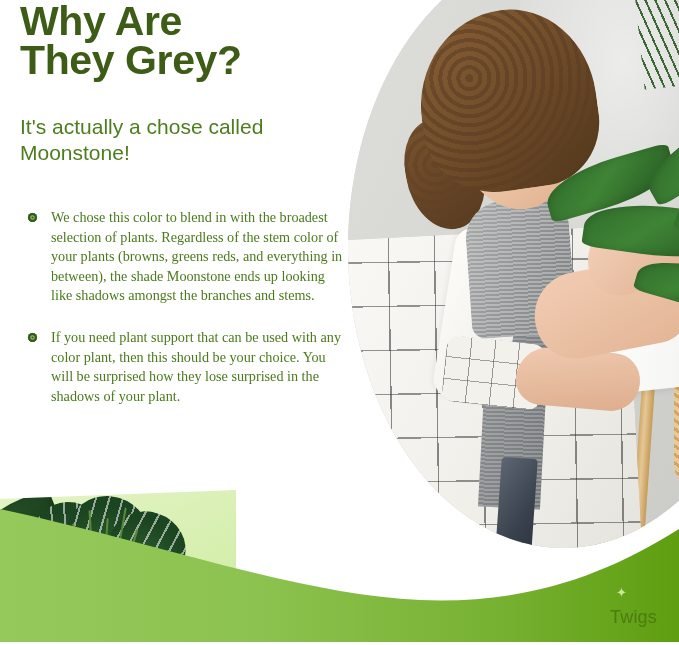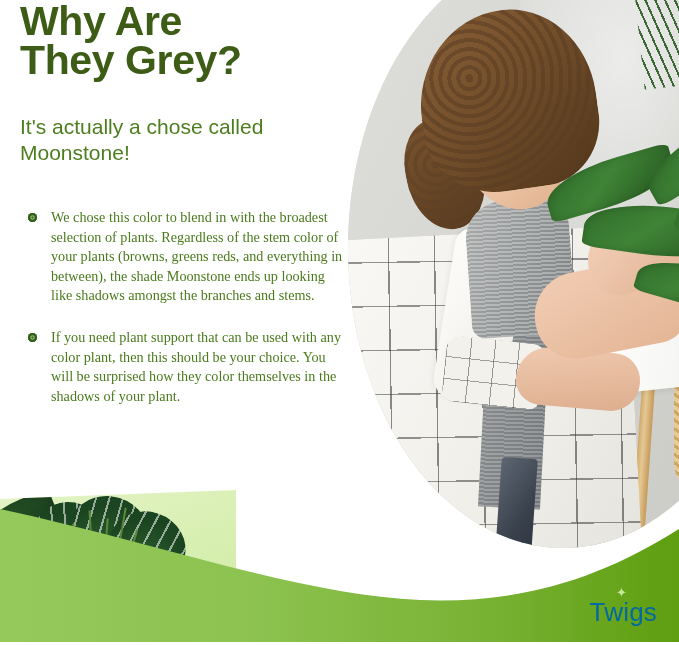--- a/index.html
+++ b/index.html
@@ -366,22 +366,22 @@
     border-radius: 2px;
   }
   .wave {
     position: absolute;
     left: 0; bottom: 0;
     width: 679px; height: 175px;
   }
   .brand {
     position: absolute;
     right: 22px; bottom: 14px;
-    font-size: 26px;
-    color: #0369a1;
+    font-size: 18px;
+    color: #4d7c0f;
     letter-spacing: 0.2px;
   }
   .brand-star {
     position: absolute;
     right: 52px; bottom: 44px;
     width: 11px; height: 11px;
     color: #c9e89a;
     font-size: 13px;
     line-height: 11px;
   }
@@ -440,21 +440,21 @@
 
   <div class="subhead">It's actually a chose called Moonstone!</div>
 
   <div class="bullets">
     <div class="bullet-row">
       <span class="bullet-dot"></span>
       <span class="bullet-text">We chose this color to blend in with the broadest selection of plants. Regardless of the stem color of your plants (browns, greens reds, and everything in between), the shade Moonstone ends up looking like shadows amongst the branches and stems.</span>
     </div>
     <div class="bullet-row">
       <span class="bullet-dot"></span>
-      <span class="bullet-text">If you need plant support that can be used with any color plant, then this should be your choice. You will be surprised how they color themselves in the shadows of your plant.</span>
+      <span class="bullet-text">If you need plant support that can be used with any color plant, then this should be your choice. You will be surprised how they lose surprised in the shadows of your plant.</span>
     </div>
   </div>
 
   <div class="footer-plants">
     <div class="fleaf" style="left:-34px;top:14px;width:96px;height:58px;transform:rotate(-22deg);border-radius:70% 12% 70% 12%;"></div>
     <div class="fleaf" style="left:-26px;top:60px;width:104px;height:54px;transform:rotate(14deg);border-radius:66% 10% 66% 10%;"></div>
     <div class="fleaf" style="left:-30px;top:104px;width:86px;height:48px;transform:rotate(-8deg);border-radius:64% 14% 64% 14%;"></div>
     <div class="fleaf" style="left:24px;top:70px;width:98px;height:46px;transform:rotate(24deg);border-radius:70% 10% 70% 10%;"></div>
     <div class="fleaf" style="left:-8px;top:118px;width:84px;height:42px;transform:rotate(-30deg);border-radius:68% 12% 68% 12%;"></div>
     <div class="monstera" style="left:30px;top:12px;width:74px;height:62px;transform:rotate(-12deg);"></div>

